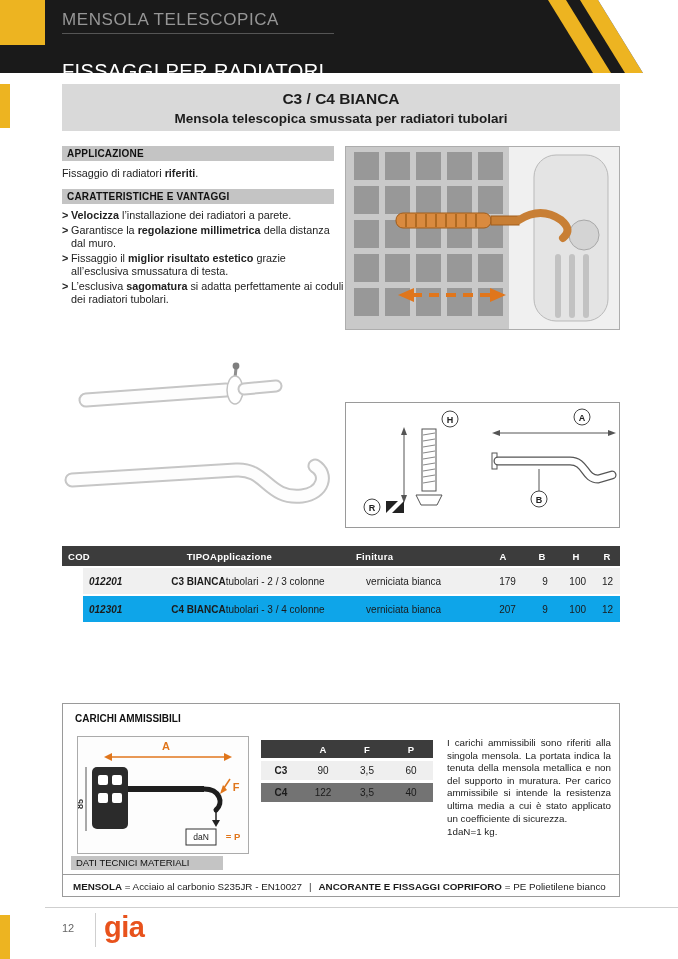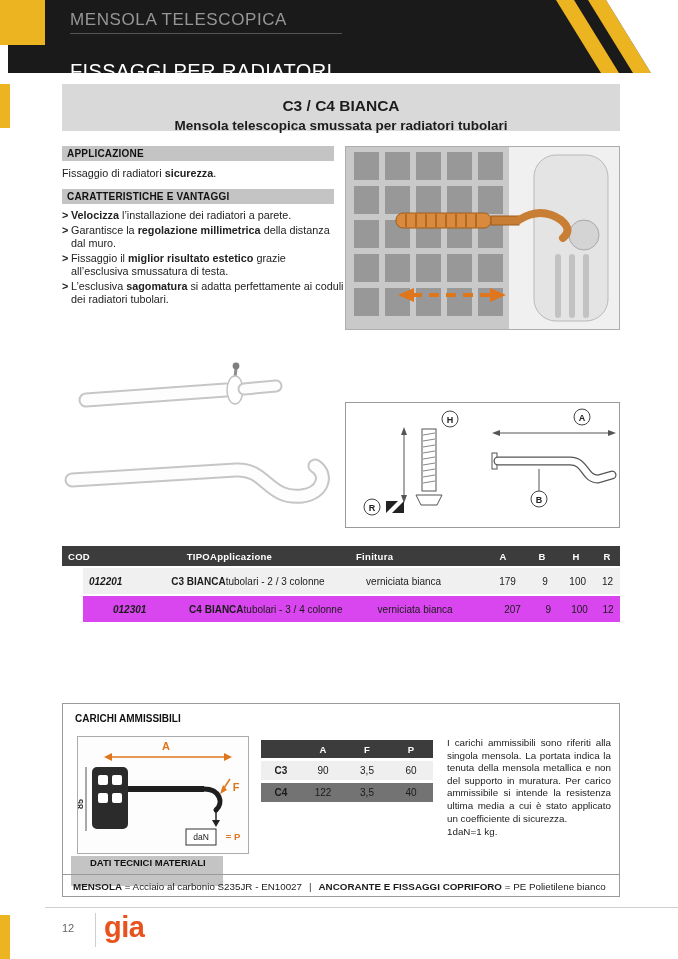--- a/index.html
+++ b/index.html
@@ -4,32 +4,32 @@
 <style>
   :root{
     --yellow:#edb421; --band-black:#1a1a1a; --orange:#e0761c; --logo-orange:#e8521c;
     --table-header:#3c3c3c; --bar-gray:#c4c4c4; --title-band:#d9d9d9;
   }
   *{margin:0;padding:0;box-sizing:border-box;}
   body{background:#fff;font-family:"Liberation Sans","DejaVu Sans",sans-serif;}
   .page{position:relative;width:678px;height:959px;background:#fff;overflow:hidden;}
 
   
-  .header{position:absolute;left:8px;top:0;width:658px;height:73px;background:var(--band-black);}
+  .header{position:absolute;left:0;top:0;width:658px;height:73px;background:var(--band-black);}
   .yellow-square{position:absolute;left:0;top:0;width:45px;height:45px;background:var(--yellow);z-index:3;}
   .header-stripes{position:absolute;right:0;top:0;z-index:2;}
   .header-title{position:absolute;left:62px;top:10px;font-size:17px;letter-spacing:.6px;color:#969696;z-index:4;}
   .header-rule{position:absolute;left:62px;top:33px;width:272px;height:1px;background:#555;z-index:4;}
   .header-subtitle{position:absolute;left:62px;top:42px;font-size:20px;font-weight:normal;letter-spacing:.4px;color:#fff;z-index:4;margin-top:18px;}
 
   .yellow-strip-top{position:absolute;left:0;top:84px;width:10px;height:44px;background:var(--yellow);}
   .yellow-strip-bottom{position:absolute;left:0;top:915px;width:10px;height:44px;background:var(--yellow);}
 
   
-  .title-band{position:absolute;left:62px;top:84px;width:558px;height:47px;background:var(--title-band);text-align:center;padding-top:13px;}
+  .title-band{position:absolute;left:62px;top:84px;width:558px;height:47px;background:var(--title-band);text-align:center;padding-top:6px;}
   .title-band .t1{font-size:15.5px;font-weight:800;color:#1c1c1c;}
   .title-band .t2{font-size:13.5px;font-weight:700;color:#1c1c1c;margin-top:3px;}
 
   
   .sec-label{position:absolute;left:62px;width:272px;height:15px;background:var(--bar-gray);font-size:10px;font-weight:bold;color:#111;line-height:15px;padding-left:5px;letter-spacing:.2px;}
   .app-label{top:146px;} .car-label{top:189px;}
   .app-text{position:absolute;left:62px;top:167px;width:278px;font-size:10.8px;color:#222;}
   .features{position:absolute;left:62px;top:209px;width:284px;font-size:10.8px;color:#222;line-height:13.5px;}
   .feature{display:flex;margin-bottom:1px;}
   .feature .mark{flex:0 0 9px;font-weight:bold;}
@@ -37,41 +37,41 @@
 
   
   .install-photo{position:absolute;left:345px;top:146px;width:275px;height:184px;border:1px solid #adadad;background:#e3e3e3;}
   .product-photo{position:absolute;left:58px;top:328px;width:287px;height:202px;background:#fff;}
   .tech-drawing{position:absolute;left:345px;top:402px;width:275px;height:126px;border:1px solid #9a9a9a;background:#fff;}
 
   
   .main-table{position:absolute;left:62px;top:546px;width:558px;font-size:10px;color:#1b1b1b;}
   .mt-head{display:flex;height:20px;background:var(--table-header);color:#fff;font-size:9.5px;font-weight:bold;align-items:center;letter-spacing:.3px;}
   .mt-row{display:flex;height:26px;align-items:center;margin-top:2px;margin-left:21px;}
-  .mt-row.r0{background:#f0f0f0;} .mt-row.r1{background:#d946ef;padding-left:24px;}
+  .mt-row.r0{background:#f0f0f0;} .mt-row.r1{background:#0ea5e9;}
   .c-cod{width:52px;padding-left:6px;} .c-tipo{width:96px;padding-left:2px;text-align:right;}
   .c-app{width:146px;} .c-fin{width:124px;}
   .c-a{width:46px;text-align:center;} .c-b{width:32px;text-align:center;}
   .c-h{width:36px;text-align:center;} .c-r{width:26px;text-align:center;}
   .mt-row .c-cod{font-weight:bold;font-style:italic;}
   .mt-row .c-tipo{font-weight:bold;}
 
   
   .carichi-box{position:absolute;left:62px;top:703px;width:558px;height:194px;border:1px solid #9a9a9a;background:#fff;}
   .carichi-label{position:absolute;left:12px;top:9px;font-size:10px;font-weight:bold;color:#111;}
   .load-diagram{position:absolute;left:14px;top:32px;width:172px;height:118px;border:1px solid #ababab;background:#fdfdfd;}
   .ct{position:absolute;left:198px;top:36px;width:172px;font-size:10px;color:#1b1b1b;}
   .ct-head{display:flex;height:18px;background:var(--table-header);color:#fff;font-weight:bold;font-size:9.5px;align-items:center;}
   .ct-row{display:flex;height:19px;align-items:center;margin-top:3px;}
   .ct-row.r0{background:#efefef;} .ct-row.r1{background:#737373;}
   .ct .n{width:40px;text-align:center;font-weight:bold;}
   .ct .v{width:44px;text-align:center;}
   .carichi-text{position:absolute;left:384px;top:33px;width:164px;font-size:9.8px;line-height:12.6px;color:#222;text-align:justify;}
   .carichi-note{margin-top:1px;}
-  .dati-label{position:absolute;left:8px;top:152px;width:152px;height:30px;background:var(--bar-gray);font-size:9.5px;font-weight:bold;line-height:14px;padding-left:19px;color:#111;}
+  .dati-label{position:absolute;left:8px;top:152px;width:152px;height:14px;background:var(--bar-gray);font-size:9.5px;font-weight:normal;line-height:14px;padding-left:5px;color:#111;}
   .materials{position:absolute;left:0;right:0;top:170px;height:23px;border-top:1px solid #9a9a9a;font-size:9.8px;line-height:23px;padding-left:10px;color:#1b1b1b;white-space:nowrap;}
   .materials .sep{margin:0 7px;color:#333;}
 
   
   .footer-rule{position:absolute;left:45px;top:907px;width:633px;height:1px;background:#cfcfcf;}
   .page-num{position:absolute;left:62px;top:922px;font-size:11px;color:#666;}
   .footer-divider{position:absolute;left:95px;top:913px;width:1px;height:34px;background:#cfcfcf;}
   .gia-logo{position:absolute;left:104px;top:911px;font-size:29px;font-weight:800;color:var(--logo-orange);letter-spacing:-.5px;}
 </style>
 </head>
@@ -92,21 +92,21 @@
   </div>
   <div class="yellow-square"></div>
   <div class="yellow-strip-top"></div>
 
   <div class="title-band">
     <div class="t1">C3 / C4 BIANCA</div>
     <div class="t2">Mensola telescopica smussata per radiatori tubolari</div>
   </div>
 
   <div class="sec-label app-label">APPLICAZIONE</div>
-  <div class="app-text"><span>Fissaggio di radiatori </span><b>sicurezza</b><span>.</span></div>
+  <div class="app-text"><span>Fissaggio di radiatori </span><b>riferiti</b><span>.</span></div>
 
   <div class="sec-label car-label">CARATTERISTICHE E VANTAGGI</div>
   <div class="features">
     <div class="feature">
         <span class="mark">&gt;</span>
         <span><b>Velocizza</b><span> l’installazione dei radiatori a parete.</span></span>
       </div>
     <div class="feature">
         <span class="mark">&gt;</span>
         <span><span>Garantisce la </span><b>regolazione millimetrica</b><span> della distanza dal muro.</span></span>

